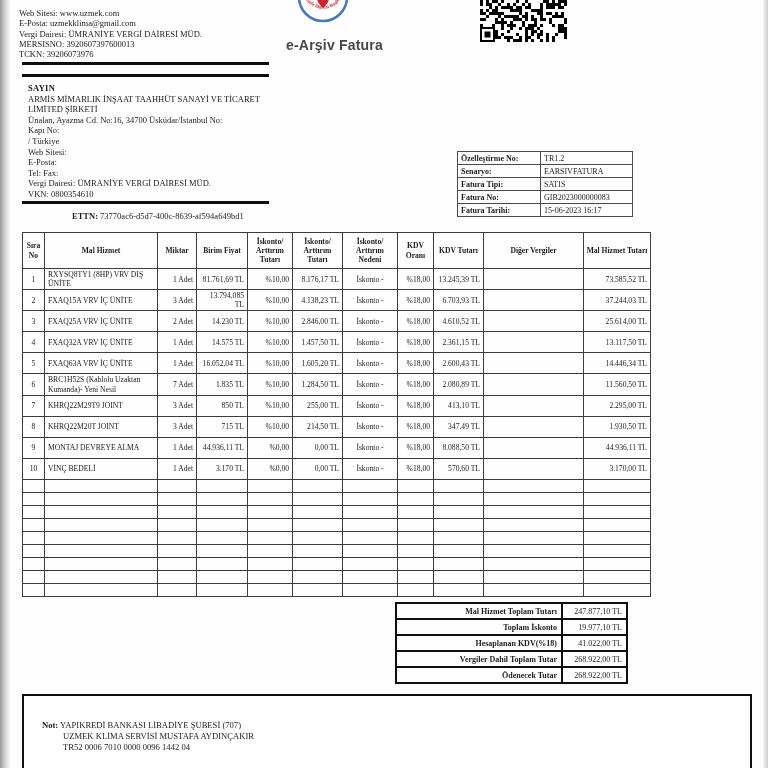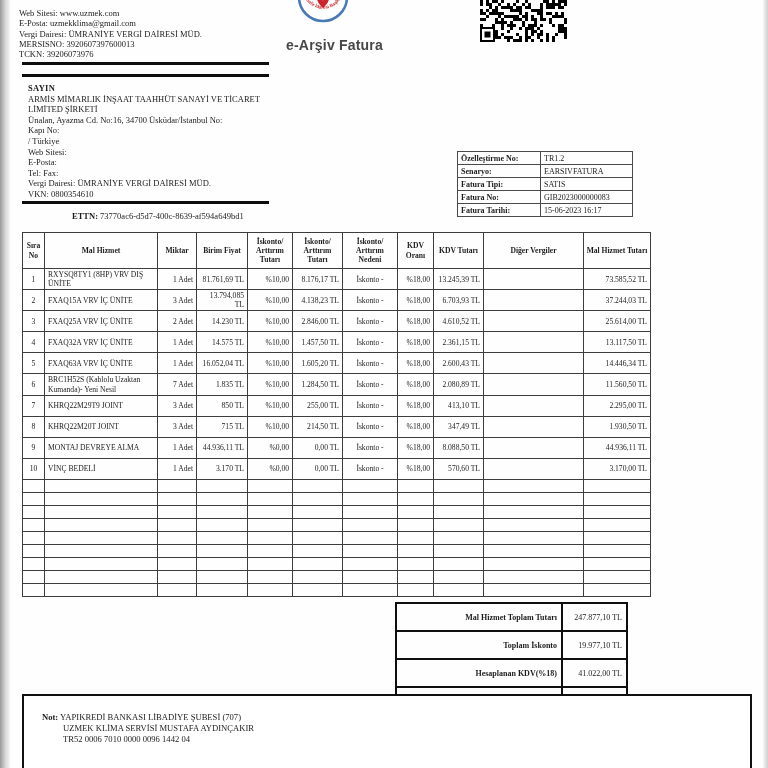--- a/index.html
+++ b/index.html
@@ -44,28 +44,28 @@
   .inv-table tr.data-row{height:21px;}
   .inv-table tr.empty-row{height:13px;}
   .inv-table td.c0{text-align:center;}
   .inv-table td.c1{text-align:left;border-radius:6px;}
   .inv-table td.c2,.inv-table td.c3,.inv-table td.c4,.inv-table td.c5,
   .inv-table td.c7,.inv-table td.c8,.inv-table td.c10{text-align:right;}
   .inv-table td.c6{text-align:center;}
 
   
   .totals{position:absolute;left:395px;top:602px;width:233px;border-collapse:collapse;}
-  .totals td{border:2px solid #0f0f0f;font-size:8px;padding:7px 4px;height:12px;white-space:nowrap;}
+  .totals td{border:2px solid #0f0f0f;font-size:8px;padding:1px 4px;height:12px;white-space:nowrap;}
   .totals td.lbl{font-weight:bold;text-align:right;width:156px;}
   .totals td.val{text-align:right;border-radius:6px;}
 
   
   .note-box{position:absolute;left:22px;top:694px;width:726px;height:90px;
         border:2.5px solid #111;background:#fff;}
-  .note-inner{margin:16px 0 0 18px;font-size:8.6px;line-height:11px;}
+  .note-inner{margin:24px 0 0 18px;font-size:8.6px;line-height:11px;}
   .note-inner .first b{font-weight:bold;}
   .note-inner .cont{padding-left:21px;}
 </style>
 </head>
 <body>
 
 <div class="page">
   <div class="edge-left"></div>
   <div class="edge-right"></div>
 

